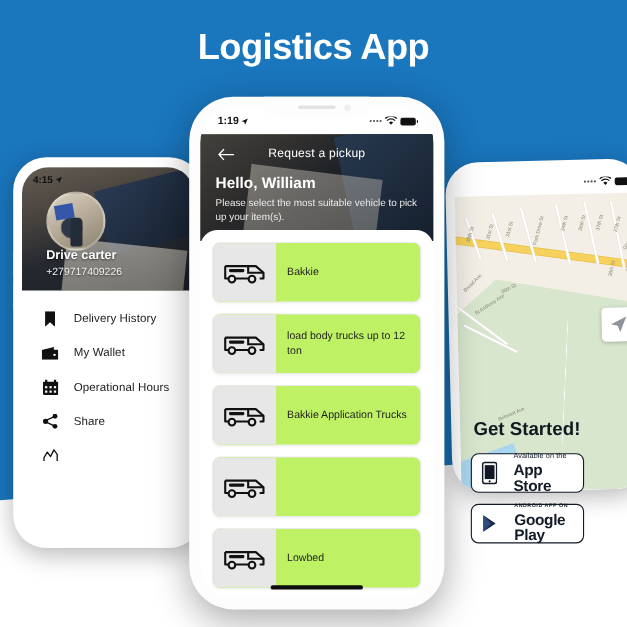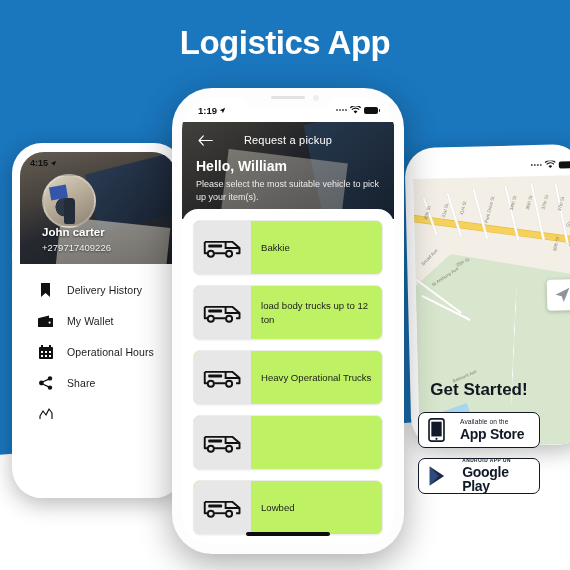--- a/index.html
+++ b/index.html
@@ -439,21 +439,21 @@
   #get-started-title {
     font-size: 17px;
     font-weight: bold;
     color: #101820;
     margin-bottom: 12px;
   }
   .store-badge {
     display: flex;
     align-items: center;
     gap: 15px;
-    width: 122px;
+    width: 103px;
     height: 36px;
     margin: 0 auto 10px auto;
     padding: 0 9px;
     background: #ffffff;
     border: 1.6px solid #121a27;
     border-radius: 7px;
   }
   .badge-txt { text-align: left; line-height: 1; }
   .badge-small {
     font-size: 6.6px;
@@ -493,21 +493,21 @@
             <path d="M9 1 L1 4.6 L4.3 5.7 L5.5 9 Z" fill="#111"></path>
           </svg>
         </div>
         <div class="sb-right"></div>
       </div>
 
       <div id="avatar">
         <div class="av-box"></div>
         <div class="av-figure"></div>
       </div>
-      <div class="profile-name">John carter</div>
+      <div class="profile-name">Drive carter</div>
       <div class="profile-phone">+279717409226</div>
     </div>
 
     <div id="left-menu">
 
       <div class="menu-item">
         <span class="menu-icon">
           <svg width="11" height="14" viewBox="0 0 11 14">
               <path d="M1 0h9v14L5.5 10 1 14Z" fill="#111"></path>
             </svg>
@@ -709,21 +709,21 @@
           <svg width="40" height="24" viewBox="0 0 46 26">
             <path d="M2 6 h24 l8 0 l8 7 v6 h-4" stroke="#111" stroke-width="2.2" fill="none" stroke-linejoin="round"></path>
             <path d="M2 6 v13 h3" stroke="#111" stroke-width="2.2" fill="none" stroke-linejoin="round"></path>
             <path d="M13 19 h13" stroke="#111" stroke-width="2.2" fill="none"></path>
             <path d="M26 6 v7 h16" stroke="#111" stroke-width="2.2" fill="none"></path>
             <rect x="6" y="9" width="16" height="3.4" rx="1.2" fill="#111"></rect>
             <circle cx="9" cy="19.6" r="3.5" fill="none" stroke="#111" stroke-width="2.2"></circle>
             <circle cx="30" cy="19.6" r="3.5" fill="none" stroke="#111" stroke-width="2.2"></circle>
           </svg>
         </div>
-        <div class="vehicle-name">Heavy Operational Trucks</div>
+        <div class="vehicle-name">Bakkie Application Trucks</div>
       </div>
 
       <div class="vehicle-card">
         <div class="vehicle-thumb">
           <svg width="40" height="24" viewBox="0 0 46 26">
             <path d="M2 6 h24 l8 0 l8 7 v6 h-4" stroke="#111" stroke-width="2.2" fill="none" stroke-linejoin="round"></path>
             <path d="M2 6 v13 h3" stroke="#111" stroke-width="2.2" fill="none" stroke-linejoin="round"></path>
             <path d="M13 19 h13" stroke="#111" stroke-width="2.2" fill="none"></path>
             <path d="M26 6 v7 h16" stroke="#111" stroke-width="2.2" fill="none"></path>
             <rect x="6" y="9" width="16" height="3.4" rx="1.2" fill="#111"></rect>

